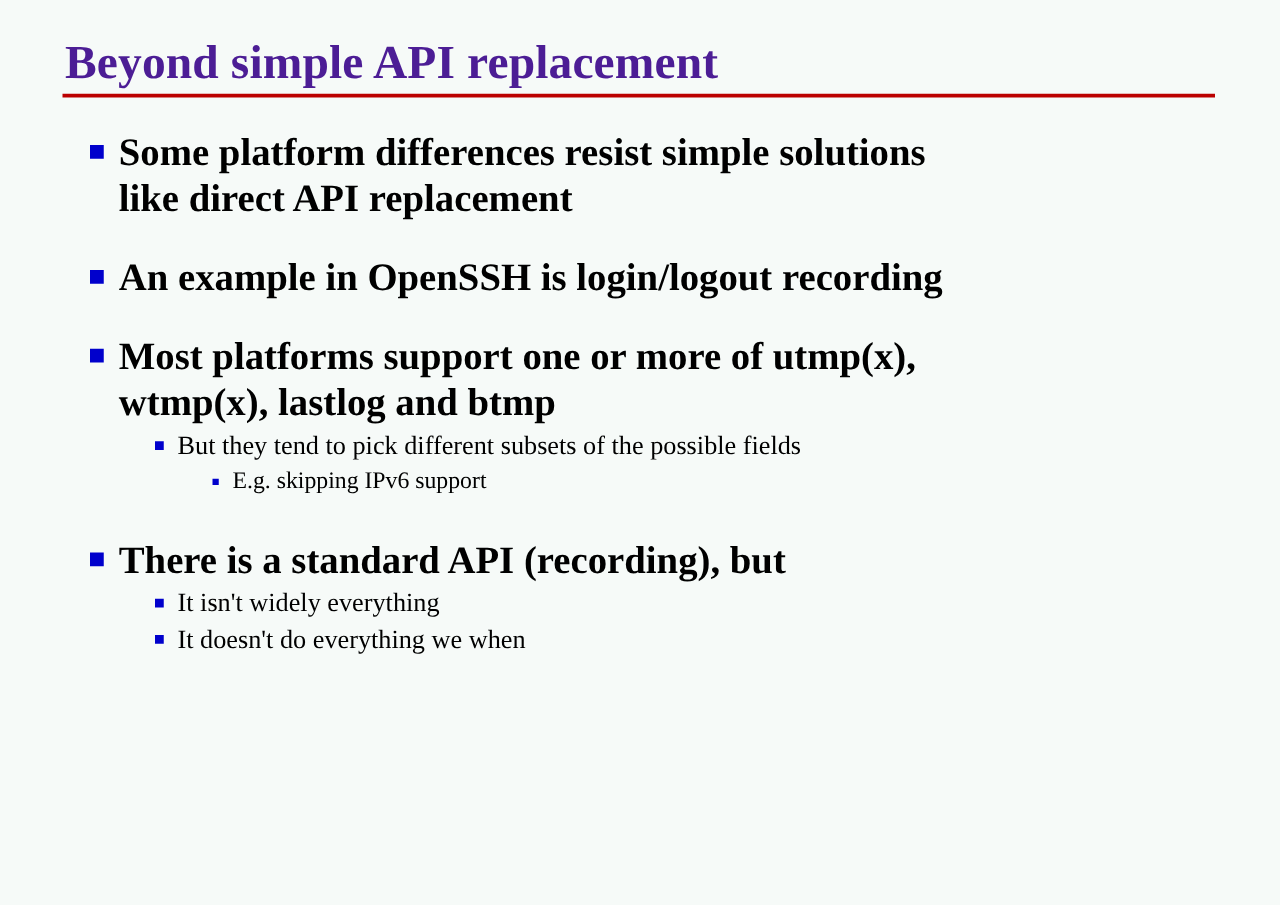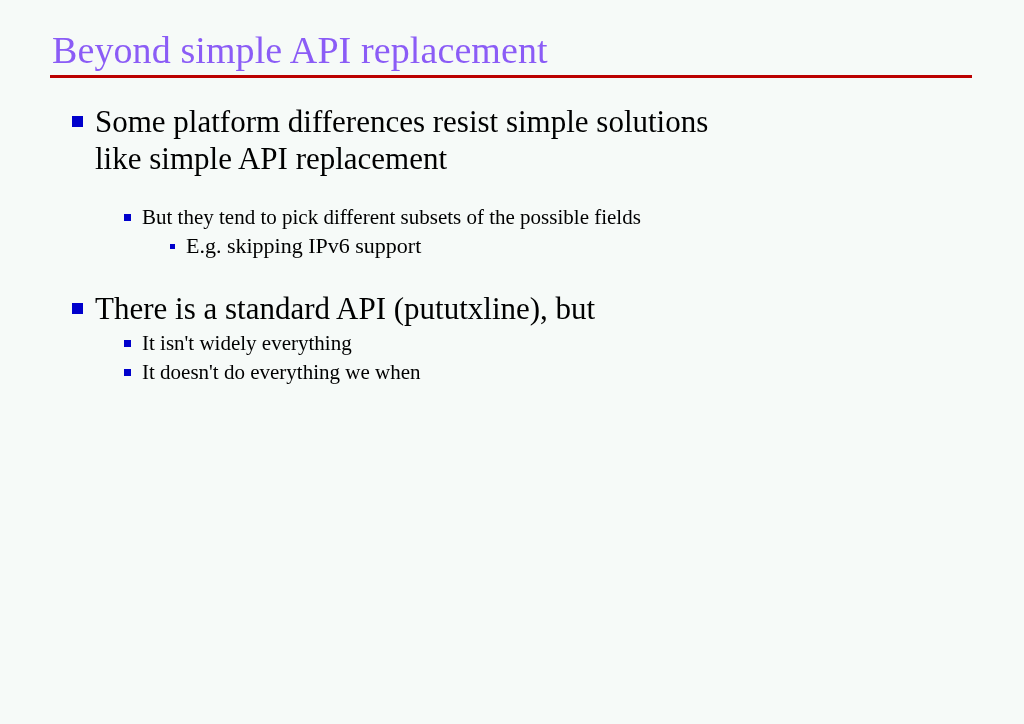--- a/index.html
+++ b/index.html
@@ -29,22 +29,22 @@
   .title-block {
     position: absolute;
     left: 50px;
     top: 28px;
     width: 922px;
   }
   .slide-title {
     font-family: "Liberation Serif", "DejaVu Serif", serif;
     font-size: 38px;
     line-height: 44px;
-    font-weight: normal;
-    color: #8b5cf6;
+    font-weight: bold;
+    color: #4c1d95;
     margin: 0;
     padding: 0 0 0 2px;
     letter-spacing: 0.1px;
     white-space: nowrap;
   }
   .title-rule {
     width: 922px;
     height: 3px;
     background: #bb0000;
     margin-top: 3px;
@@ -63,20 +63,21 @@
     display: block;
   }
 
   
   .lvl1 {
     padding-left: 95px;
     padding-right: 40px;
     font-size: 31px;
     line-height: 37px;
     margin-bottom: 26px;
+    font-weight: bold;
   }
   .lvl1 > .marker {
     position: absolute;
     left: 72px;
     top: 13px;
     width: 11px;
     height: 11px;
     background: #0000cc;
   }
 
@@ -94,21 +95,21 @@
     top: 11px;
     width: 7px;
     height: 7px;
     background: #0000cc;
   }
 
   
   .lvl3 {
     padding-left: 186px;
     padding-right: 40px;
-    font-size: 22px;
+    font-size: 19px;
     line-height: 28px;
     margin-bottom: 0;
   }
   .lvl3 > .marker {
     position: absolute;
     left: 170px;
     top: 12px;
     width: 5px;
     height: 5px;
     background: #0000cc;
@@ -133,45 +134,58 @@
     <h1 class="slide-title">Beyond simple API replacement</h1>
     <div class="title-rule" style="background: rgb(187, 0, 0);"></div>
   </div>
 
   <div class="body-block">
 
     <div class="bullet lvl1">
       <span class="marker" style="background: rgb(0, 0, 204);"></span>
       <span class="btext">
         <span class="line">Some platform differences resist simple solutions</span>
-        <span class="line">like simple API replacement</span>
-      </span>
-    </div>
-
-
-
+        <span class="line">like direct API replacement</span>
+      </span>
+    </div>
+
+
+    <div class="bullet lvl1">
+      <span class="marker" style="background: rgb(0, 0, 204);"></span>
+      <span class="btext">
+        <span class="line">An example in OpenSSH is login/logout recording</span>
+      </span>
+    </div>
+
+    <div class="bullet lvl1 tight">
+      <span class="marker" style="background: rgb(0, 0, 204);"></span>
+      <span class="btext">
+        <span class="line">Most platforms support one or more of utmp(x),</span>
+        <span class="line">wtmp(x), lastlog and btmp</span>
+      </span>
+    </div>
 
     <div class="bullet lvl2">
       <span class="marker" style="background: rgb(0, 0, 204);"></span>
       <span class="btext">
         <span class="line">But they tend to pick different subsets of the possible fields</span>
       </span>
     </div>
 
     <div class="bullet lvl3 group-gap-lg">
       <span class="marker" style="background: rgb(0, 0, 204);"></span>
       <span class="btext">
         <span class="line">E.g. skipping IPv6 support</span>
       </span>
     </div>
 
     <div class="bullet lvl1 tight">
       <span class="marker" style="background: rgb(0, 0, 204);"></span>
       <span class="btext">
-        <span class="line">There is a standard API (pututxline), but</span>
+        <span class="line">There is a standard API (recording), but</span>
       </span>
     </div>
 
     <div class="bullet lvl2">
       <span class="marker" style="background: rgb(0, 0, 204);"></span>
       <span class="btext">
         <span class="line">It isn't widely everything</span>
       </span>
     </div>
 

